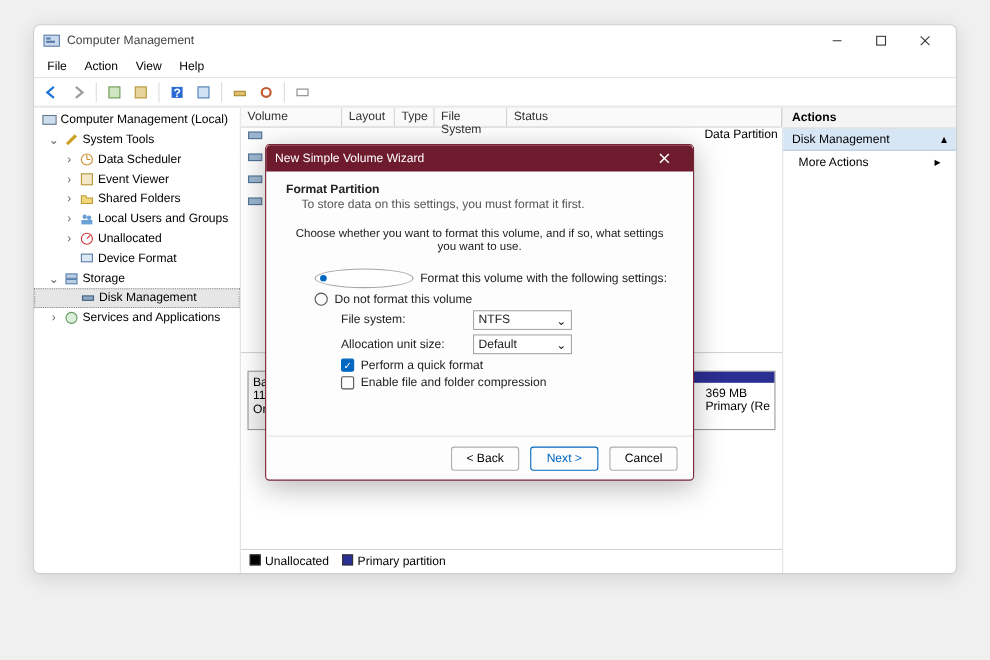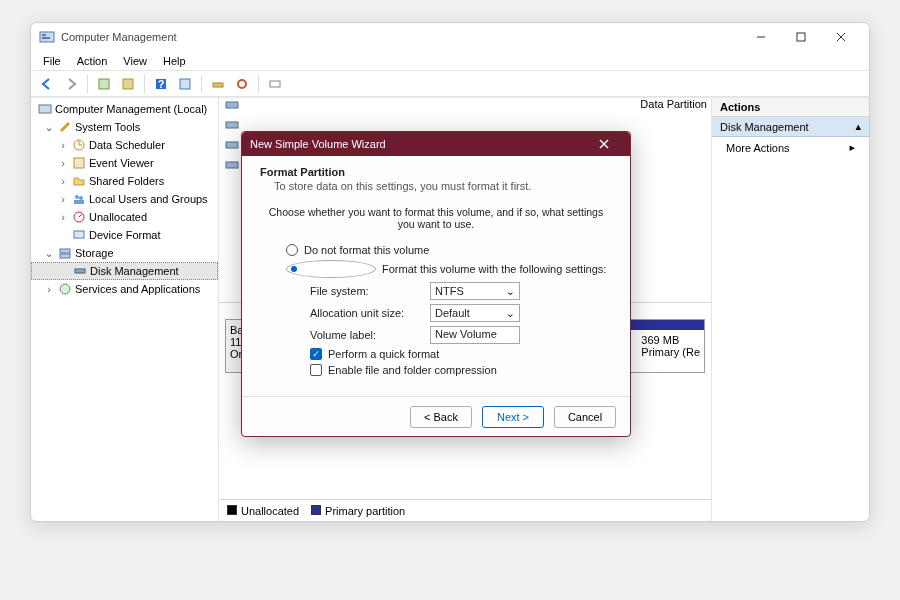--- a/index.html
+++ b/index.html
@@ -289,20 +289,27 @@
           <span class="ticon">
             <svg width="14" height="14">
               <circle cx="7" cy="7" r="5" fill="#dbeedb" stroke="#5d9a5d"></circle>
             </svg>
           </span>
           <span>Services and Applications</span>
         </div>
     </div>
 
     <div class="center">
+      <div class="listhdr">
+        <div class="col" style="width:92px">Volume</div>
+        <div class="col" style="width:48px">Layout</div>
+        <div class="col" style="width:36px">Type</div>
+        <div class="col" style="width:66px">File System</div>
+        <div class="col" style="flex:1">Status</div>
+      </div>
       <div class="listarea">
         <div class="drow">
             <span class="dicon">
               <svg width="14" height="14">
                 <rect x="1" y="4" width="12" height="6" fill="#9db7d1" stroke="#4c6f92"></rect>
               </svg>
             </span>
             <span class="rpartial">Data Partition</span>
           </div>
         <div class="drow">
@@ -370,46 +377,42 @@
           <line x1="10" y1="2" x2="2" y2="10" stroke="#fff" stroke-width="1.4"></line>
         </svg>
       </span>
   </div>
   <div class="wbody">
     <div class="wtitle">Format Partition</div>
     <div class="wsub">To store data on this settings, you must format it first.</div>
     <div class="winstr">Choose whether you want to format this volume, and if so, what settings you want to use.</div>
 
     <div class="radio">
+      <span class="rdot sel"></span>
+      <span>Format this volume with the following settings:</span>
+    </div>
+    <div class="radio">
       <span class="rdot"></span>
       <span>Do not format this volume</span>
-    </div>
-    <div class="radio">
-      <span class="rdot sel"></span>
-      <span>Format this volume with the following settings:</span>
     </div>
 
     <div class="frow">
       <label>File system:</label>
       <div class="sel">
           <span>NTFS</span>
           <span>⌄</span>
         </div>
     </div>
     <div class="frow">
       <label>Allocation unit size:</label>
       <div class="sel">
           <span>Default</span>
           <span>⌄</span>
         </div>
     </div>
-    <div class="frow">
-      <label>Volume label:</label>
-      <div class="txt"><span>New Volume</span></div>
-    </div>
 
     <div class="chk">
       <span class="cbox on">✓</span>
       <span>Perform a quick format</span>
     </div>
     <div class="chk">
       <span class="cbox"></span>
       <span>Enable file and folder compression</span>
     </div>
   </div>

